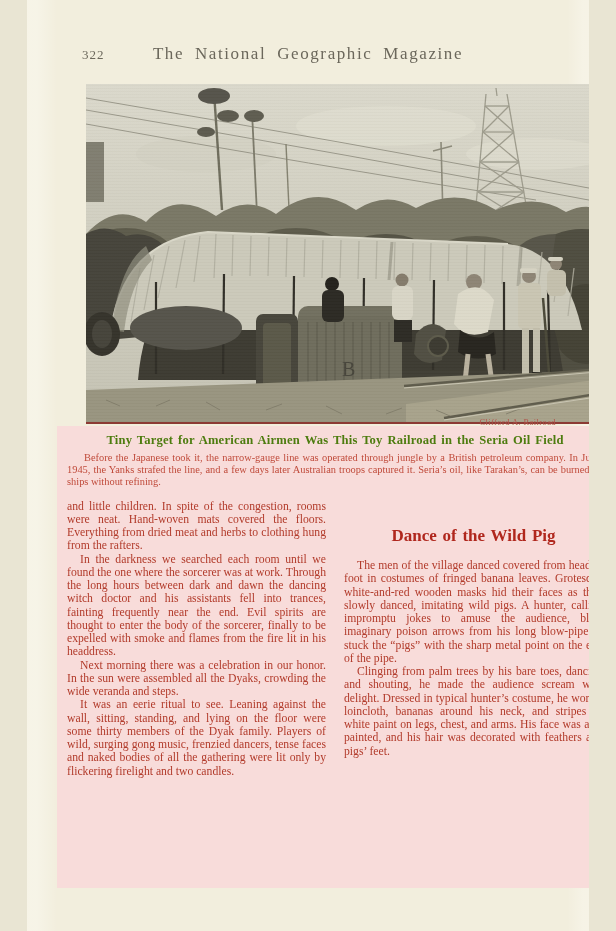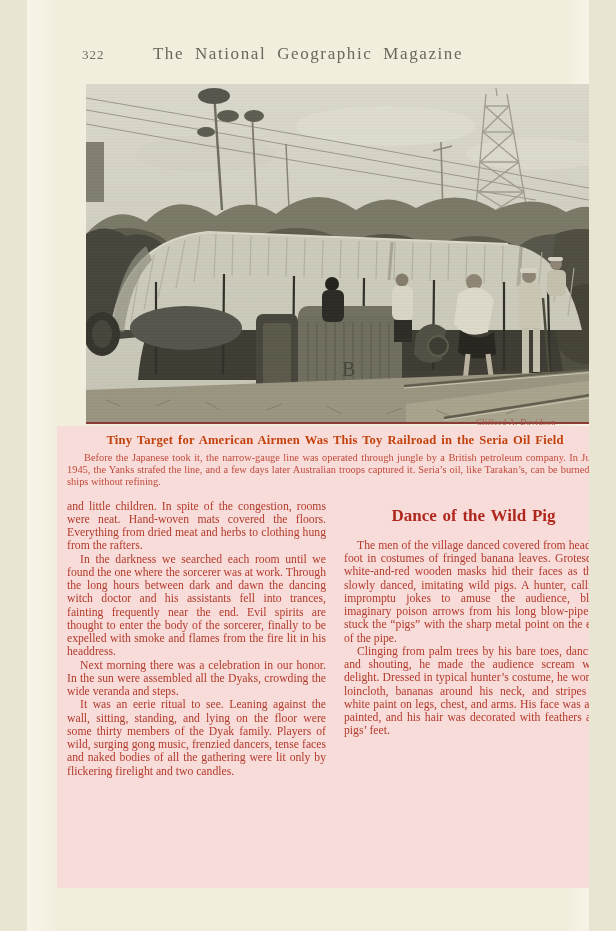--- a/index.html
+++ b/index.html
@@ -21,24 +21,24 @@
   .photo{position:absolute;left:59px;top:84px;width:524px;height:338px;
     background:#cfcdc0;border-bottom:2px solid #8c3a34;overflow:hidden;}
   .photo svg{display:block;}
   .photo::after{content:"";position:absolute;inset:0;pointer-events:none;
     background:repeating-linear-gradient(0deg, rgba(80,70,50,.025) 0 1px, rgba(255,255,255,.02) 1px 3px);}
   .credit{position:absolute;top:417px;right:33px;font-size:8.5px;color:#b0544a;letter-spacing:.4px;}
   
   .pink{position:absolute;left:30px;top:426px;width:556px;height:462px;
     background:#f8dcda;}
   .cap-title{margin:7px 6px 0;text-align:center;font-weight:bold;font-size:12.6px;
-    color:#c2410c;letter-spacing:.2px;word-spacing:1.5px;}
+    color:#4d7c0f;letter-spacing:.2px;word-spacing:1.5px;}
   .cap-body{margin:4px 10px 8px;font-size:10.4px;line-height:11.9px;color:#c04b3b;
     text-align:justify;text-indent:17px;}
-  .cols{display:flex;gap:18px;margin:12px 10px 0;}
+  .cols{display:flex;gap:18px;margin:12px 10px 0;align-items:center;}
   .col{flex:1;font-size:11.7px;line-height:13.25px;color:#b23b2b;text-align:justify;}
   .col p{margin:0;}
   .col p.indent{text-indent:13px;}
   .col-heading{font-size:17px;font-weight:bold;text-align:center;
     margin:9px 0 17px;color:#b0271d;word-spacing:1.5px;}
 </style>
 </head>
 <body>
 
 <div class="page">
@@ -234,21 +234,21 @@
       </g>
       <g>
         <line x1="318" y1="302" x2="524" y2="284" stroke="#5f5c4c" stroke-width="2.4"></line>
         <line x1="318" y1="304" x2="524" y2="287" stroke="#c9c5b2" stroke-width="1"></line>
         <line x1="358" y1="334" x2="524" y2="308" stroke="#5f5c4c" stroke-width="2.6"></line>
         <line x1="358" y1="336" x2="524" y2="311" stroke="#c9c5b2" stroke-width="1"></line>
       </g>
     </svg>
   </div>
 
-  <div class="credit">Clifford A. Davidson</div>
+  <div class="credit">Clifford A. Railroad</div>
 
   <div class="pink">
     <div class="cap-title">Tiny Target for American Airmen Was This Toy Railroad in the Seria Oil Field</div>
     <p class="cap-body">Before the Japanese took it, the narrow-gauge line was operated through jungle by a British petroleum company.  In June, 1945, the Yanks strafed the line, and a few days later Australian troops captured it.  Seria’s oil, like Tarakan’s, can be burned by ships without refining.</p>
 
     <div class="cols">
       <div class="col">
         <p>and little children.  In spite of the congestion, rooms were neat.  Hand-woven mats covered the floors.  Everything from dried meat and herbs to clothing hung from the rafters.</p>
         <p class="indent">In the darkness we searched each room until we found the one where the sorcerer was at work.  Through the long hours between dark and dawn the dancing witch doctor and his assistants fell into trances, fainting frequently near the end.  Evil spirits are thought to enter the body of the sorcerer, finally to be expelled with smoke and flames from the fire lit in his headdress.</p>
         <p class="indent">Next morning there was a celebration in our honor.  In the sun were assembled all the Dyaks, crowding the wide veranda and steps.</p>

